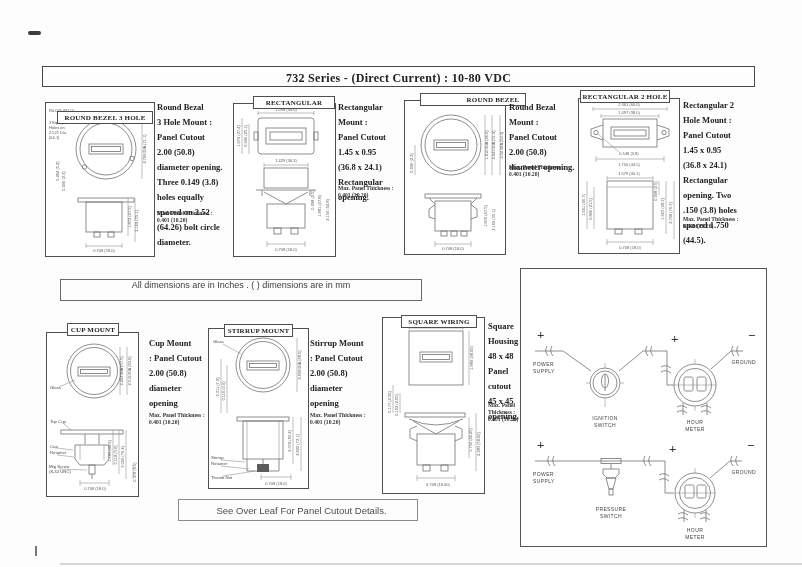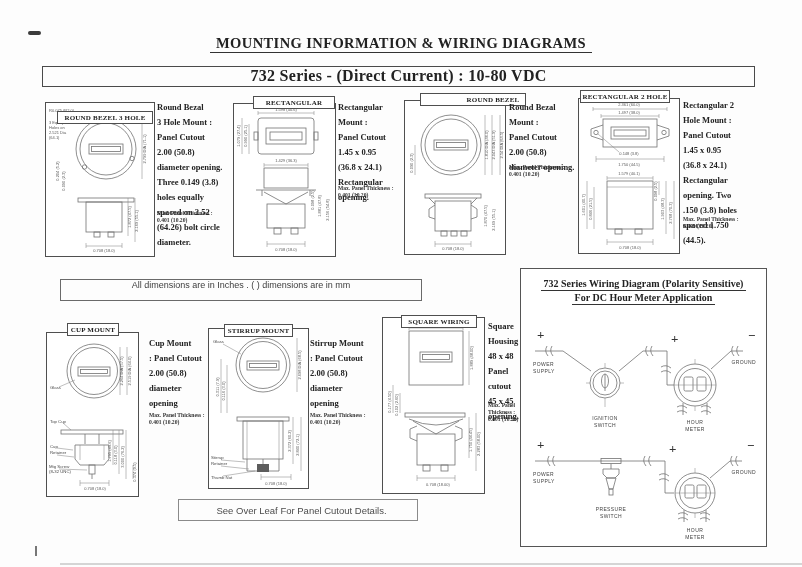--- a/index.html
+++ b/index.html
@@ -3,21 +3,21 @@
 <meta charset="utf-8">
 <style>
   html,body{margin:0;padding:0;}
   body{background:#e9e9e9;}
   #page{position:relative;width:802px;height:567px;background:#fdfdfd;overflow:hidden;
         font-family:"Liberation Serif",serif;color:#222;}
   .abs{position:absolute;}
   #title{left:0;right:0;top:34px;text-align:center;}
   #title span{font-weight:bold;font-size:14.5px;letter-spacing:.4px;border-bottom:1.6px solid #333;padding:0 6px 1px;}
   #series-banner{left:42px;top:66px;width:711px;height:19px;border:1.2px solid #4a4a4a;
-        display:flex;align-items:flex-start;justify-content:center;font-weight:bold;font-size:16px;letter-spacing:.3px;}
+        display:flex;align-items:flex-end;justify-content:center;font-weight:bold;font-size:12px;letter-spacing:.3px;}
   .dbox{border:1px solid #4f4f4f;background:#fff;}
   .dbox svg{display:block;width:100%;height:100%;}
   .dhdr{border:1px solid #4f4f4f;background:#fff;text-align:center;font-weight:bold;
         font-size:7px;letter-spacing:.2px;padding:1.5px 0;line-height:8px;}
   .mtext{font-weight:bold;font-size:8.5px;line-height:15px;white-space:pre-line;}
   .pthick{font-weight:bold;font-size:5.6px;line-height:6.8px;white-space:pre-line;color:#333;}
   #dims-note{left:60px;top:279px;width:360px;height:20px;border:1px solid #6a6a6a;
         display:flex;justify-content:center;
         font-family:"Liberation Sans",sans-serif;font-size:9px;color:#3d3d3d;}
   #wiring-panel{left:520px;top:268px;width:245px;height:277px;border:1.2px solid #555;background:#fff;}
@@ -38,21 +38,20 @@
 </style>
 </head>
 <body>
 
 <div id="page">
 
   <div class="abs artifact" style="left:28px;top:31px;width:13px;height:3.5px;border-radius:2px;"></div>
   <div class="abs" style="left:35px;top:546px;width:1.5px;height:10px;background:#777;"></div>
   <div class="abs" style="left:60px;top:563px;right:0;height:1.5px;background:#d5d5d5;"></div>
 
-  <div class="abs" id="title"><span>MOUNTING INFORMATION &amp; WIRING DIAGRAMS</span></div>
   <div class="abs" id="series-banner">
       <span>732 Series - (Direct Current) : 10-80 VDC</span>
     </div>
 
   <div class="abs dbox" style="left:45px;top:102px;width:108px;height:153px;">
     <svg viewBox="0 0 108 153">
       <g class="ln">
         <circle cx="60" cy="46" r="30"></circle>
           <circle cx="60" cy="46" r="26"></circle>
         <circle cx="55" cy="18.5" r="2.2"></circle>
@@ -330,24 +329,20 @@
 48 x 48
 Panel
 cutout
 45 x 45
 opening.</div>
   <div class="abs pthick" style="left:488px;top:402px;width:44px;">Max. Panel
 Thickness :
 0.401 (10.20)</div>
 
   <div class="abs" id="wiring-panel">
-    <div class="wtitle" style="margin-top:8px;">
-      <div>732 Series Wiring Diagram (Polarity Sensitive)</div><br>
-      <div>For DC Hour Meter Application</div>
-    </div>
 
     <svg class="abs" style="left:6px;top:52px;width:231px;height:112px;" viewBox="0 0 231 112">
       <g class="ln">
         <path d="M8,30 H36 L64,50"></path>
         <path d="M20,25 q-3,5 1,10 M25,25 q-3,5 1,10"></path>
         <circle cx="78" cy="62" r="15"></circle>
           <circle cx="78" cy="62" r="12"></circle>
         <ellipse cx="78" cy="60" rx="3.5" ry="7"></ellipse>
           <path d="M78,53 V70"></path>
         <path class="thin" d="M78,42 V47 M78,77 V86 M59,62 H63 M93,62 H97"></path>

